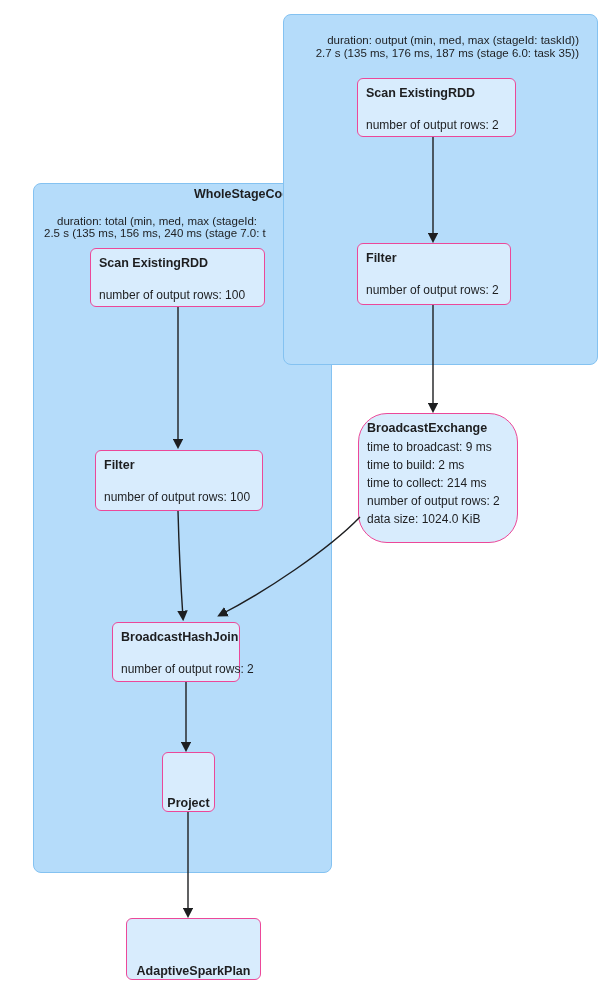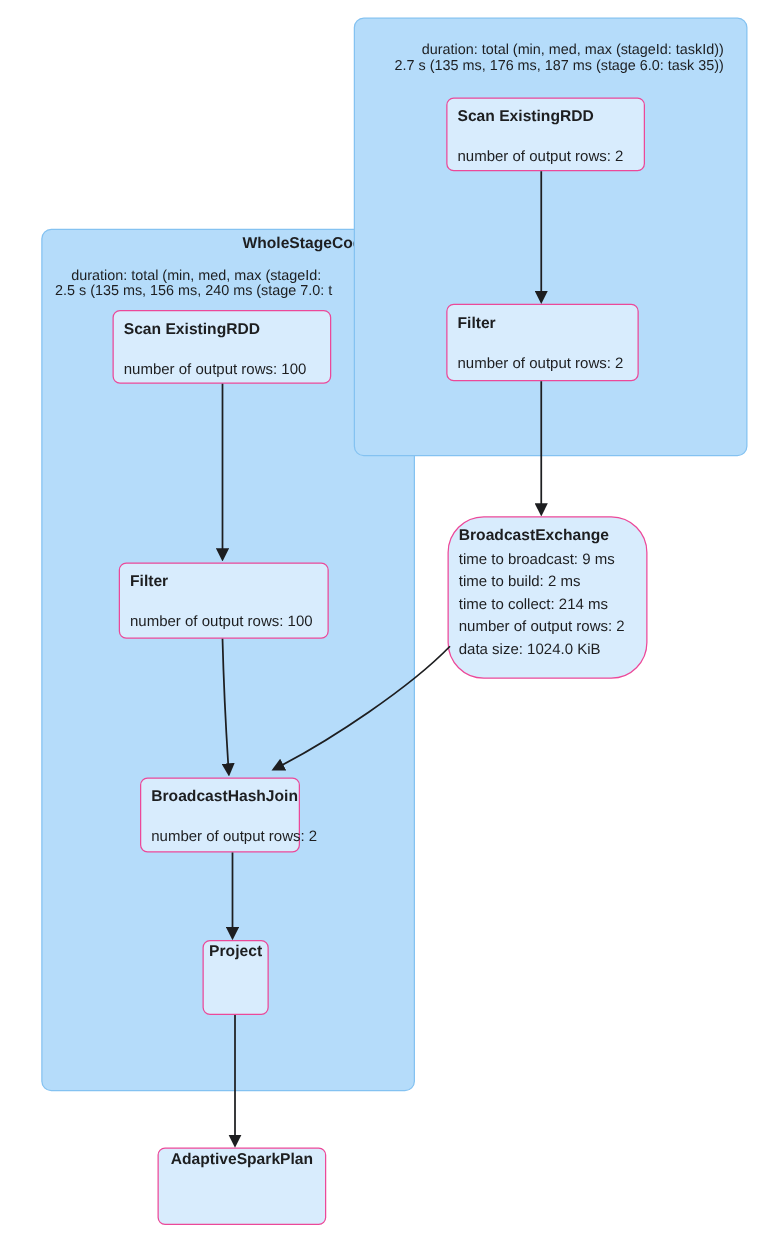--- a/index.html
+++ b/index.html
@@ -25,35 +25,35 @@
   .cl-title{position:absolute;left:160px;top:4px;}
   .cl-dur1{position:absolute;left:23px;top:31px;}
   .cl-dur2{position:absolute;left:10px;top:43px;}
   .node{
     position:absolute;background:#d8ecfd;border:1px solid #ec4899;
     border-radius:6px;box-sizing:border-box;padding:6px 8px;z-index:5;
   }
   .node .title{font-weight:bold;font-size:12.5px;line-height:16px;white-space:nowrap;}
   .node .metrics{margin-top:15px;font-size:12px;line-height:18px;white-space:nowrap;}
   .node.big .metrics{margin-top:2px;}
-  .node.leaf{display:flex;align-items:flex-start;justify-content:center;padding:0;}
+  .node.leaf{display:flex;align-items:flex-end;justify-content:center;padding:0;}
   .edges{position:absolute;left:0;top:0;z-index:10;pointer-events:none;}
 </style>
 </head>
 <body>
 
 <div class="cluster cluster-left">
   <div class="cluster-title cl-title">WholeStageCode</div>
   <div class="cluster-duration cl-dur1">duration: total (min, med, max (stageId:</div>
   <div class="cluster-duration cl-dur2">2.5 s (135 ms, 156 ms, 240 ms (stage 7.0: t</div>
 </div>
 
 <div class="cluster cluster-right">
   <div class="cr-head">
-    <div class="cluster-duration">duration: total (min, med, max (stageId: taskId))</div>
+    <div class="cluster-duration">duration: output (min, med, max (stageId: taskId))</div>
     <div class="cluster-duration" style="margin-top:0;">2.7 s (135 ms, 176 ms, 187 ms (stage 6.0: task 35))</div>
   </div>
 </div>
 
 <div class="node" style="left:357px;top:78px;width:159px;height:59px;">
   <div class="title">Scan ExistingRDD</div>
   <div class="metrics">
       <div>number of output rows: 2</div>
     </div>
 </div>

